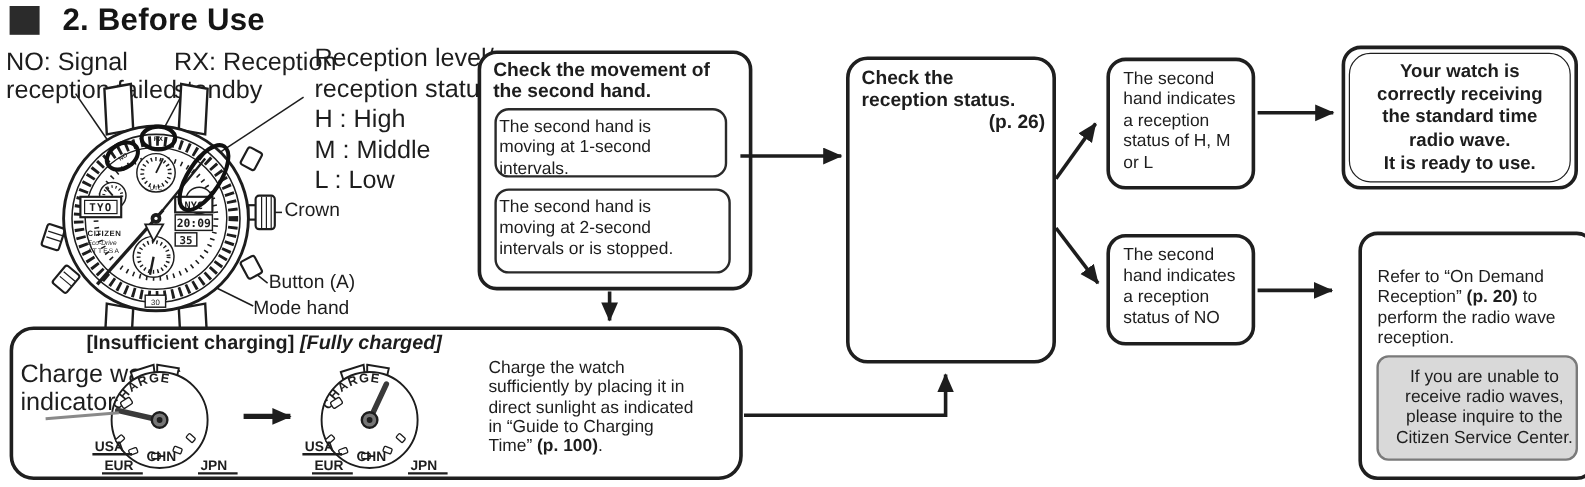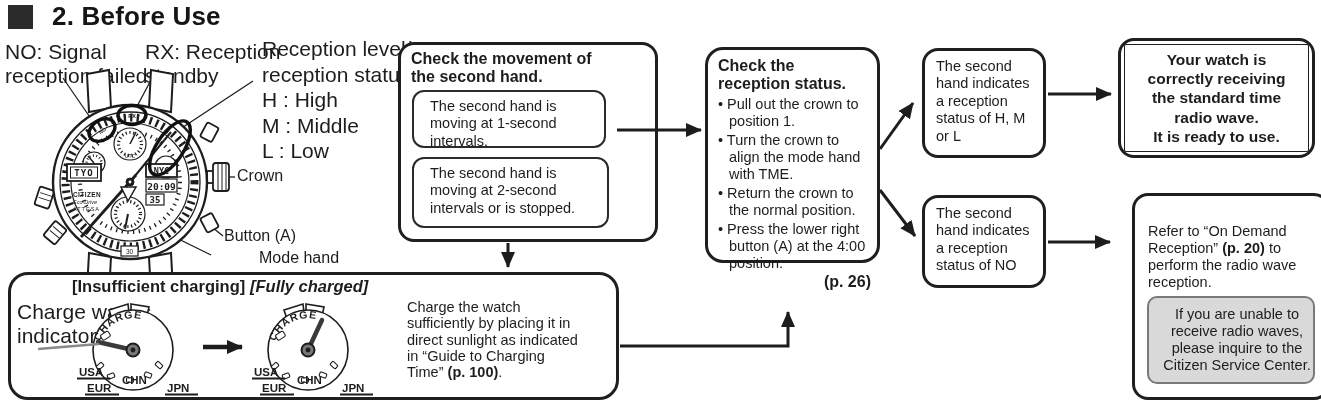--- a/index.html
+++ b/index.html
@@ -6,31 +6,31 @@
   #canvas{
     position:relative;width:1321px;height:406px;background:#fff;overflow:hidden;
     font-family:"Liberation Sans",sans-serif;color:#1d1d1d;
   }
   .abs{position:absolute;}
   .pre{white-space:pre-line;}
   .lbl{position:absolute;white-space:pre-line;font-size:21px;line-height:1.16;color:#1d1d1d;}
   .calloutlbl{font-size:16px;}
   .box{position:absolute;border:3px solid #1f1f1f;border-radius:16px;background:#fff;box-sizing:border-box;}
   .subbox{position:absolute;border:2px solid #2a2a2a;border-radius:12px;background:#fff;box-sizing:border-box;
-          font-size:14.5px;line-height:1.2;padding:6px 16px;}
+          font-size:14.5px;line-height:1.2;padding:6px 2px;}
   .boxtitle{font-weight:bold;font-size:16px;line-height:1.15;white-space:pre-line;}
   .flowtext{font-size:14.5px;line-height:1.2;}
   h1.title{position:absolute;left:52px;top:1px;margin:0;font-size:26px;font-weight:bold;letter-spacing:0.2px;color:#151515;}
   .marker-square{position:absolute;left:8px;top:5px;width:25px;height:24px;background:#2b2b2b;}
   ul.steps{list-style:none;margin:2px 0 0 0;padding:0;font-size:14.5px;line-height:1.2;}
   ul.steps li{padding-left:11px;text-indent:-11px;margin-top:1px;}
   ul.steps li::before{content:"• ";}
   .pageref{font-weight:bold;font-size:16px;text-align:right;}
   .dbl-outer{padding:3px;display:block;}
-  .dbl-inner{width:100%;height:100%;border:1.6px solid #1f1f1f;border-radius:2px;box-sizing:border-box;
+  .dbl-inner{width:100%;height:100%;border:1.6px solid #1f1f1f;border-radius:18px;box-sizing:border-box;
              display:flex;align-items:center;justify-content:center;text-align:center;
              font-weight:bold;font-size:15.5px;line-height:1.25;white-space:pre-line;}
   .notebox{position:absolute;left:12px;top:100px;width:168px;height:88px;background:#d9d9d9;
            border:2px solid #7a7a7a;border-radius:10px;box-sizing:border-box;
            display:flex;align-items:center;justify-content:center;text-align:center;
            font-size:14.5px;line-height:1.18;white-space:pre-line;padding-left:12px;}
   .chargehead{position:absolute;top:277px;font-weight:bold;font-size:16.5px;}
   svg{position:absolute;overflow:visible;}
   svg text{font-family:"Liberation Sans",sans-serif;fill:#1d1d1d;}
   .mono{font-family:"DejaVu Sans Mono",monospace;}
@@ -48,21 +48,21 @@
 reception failed</div>
   <div class="lbl" style="left:145px;top:40px;">RX: Reception
 standby</div>
   <div class="lbl" style="left:262px;top:36px;line-height:1.22;">Reception level/
 reception status
 H : High
 M : Middle
 L : Low</div>
   <div class="lbl calloutlbl" style="left:237px;top:167px;">Crown</div>
   <div class="lbl calloutlbl" style="left:224px;top:227px;">Button (A)</div>
-  <div class="lbl calloutlbl" style="left:211px;top:249px;margin-left:48px;">Mode hand</div>
+  <div class="lbl calloutlbl" style="left:211px;top:249px;">Mode hand</div>
 
   <svg style="left:15px;top:60px;" width="250" height="237" viewBox="0 0 250 237">
     <g stroke="#1d1d1d" stroke-width="1.3">
       <line x1="48" y1="18" x2="81" y2="66"></line>
       <line x1="136" y1="20" x2="119" y2="52"></line>
       <line x1="238" y1="21" x2="153" y2="77"></line>
       <line x1="206" y1="117" x2="220" y2="117"></line>
       <line x1="192" y1="163" x2="208" y2="176"></line>
       <line x1="133" y1="164" x2="196" y2="195"></line>
     </g>
@@ -149,21 +149,21 @@
 
     <g fill="none" stroke="#111" stroke-width="3.4">
       <ellipse cx="87" cy="70" rx="14" ry="10" transform="rotate(-33 87 70)"></ellipse>
       <ellipse cx="117" cy="55" rx="14" ry="9.5"></ellipse>
       <ellipse cx="155" cy="88" rx="13.5" ry="31" transform="rotate(33 155 88)"></ellipse>
     </g>
     <text x="87" y="72.5" font-size="5" font-weight="bold" text-anchor="middle" transform="rotate(-33 87 70)">NO</text>
     <text x="117" y="57.5" font-size="5.5" font-weight="bold" text-anchor="middle">RX</text>
   </svg>
 
-  <div class="box" style="left:398px;top:42px;width:260px;height:200px;">
+  <div class="box" style="left:398px;top:42px;width:229px;height:200px;">
     <div class="boxtitle" style="position:absolute;left:10px;top:5px;">Check the movement of
 the second hand.</div>
     <div class="subbox pre" style="left:11px;top:45px;width:194px;height:58px;">The second hand is
 moving at 1-second
 intervals.</div>
     <div class="subbox pre" style="left:11px;top:112px;width:197px;height:71px;">The second hand is
 moving at 2-second
 intervals or is stopped.</div>
   </div>
 
@@ -246,29 +246,23 @@
   </svg>
 
   <div class="abs flowtext pre" style="left:407px;top:283px;width:205px;line-height:1.12;">
     <span>Charge the watch
 sufficiently by placing it in
 direct sunlight as indicated
 in “Guide to Charging
 Time” </span><b>(p. 100)</b><span>.</span>
   </div>
 
-  <div class="box" style="left:705px;top:47px;width:175px;height:216px;border-radius:18px;padding:7px 6px 4px 10px;">
+  <div class="box" style="left:705px;top:47px;width:175px;height:256px;border-radius:18px;padding:7px 6px 4px 10px;">
     <div class="boxtitle">Check the
 reception status.</div>
-    <ul class="steps">
-      <li>Pull out the crown to position 1.</li>
-      <li>Turn the crown to align the mode hand with TME.</li>
-      <li>Return the crown to the normal position.</li>
-      <li>Press the lower right button (A) at the 4:00 position.</li>
-    </ul>
     <div class="pageref">(p. 26)</div>
   </div>
 
   <div class="box pre flowtext" style="left:922px;top:48px;width:124px;height:110px;border-radius:16px;padding:7px 0 0 11px;">The second
 hand indicates
 a reception
 status of H, M
 or L</div>
   <div class="box pre flowtext" style="left:922px;top:195px;width:124px;height:93px;border-radius:16px;padding:7px 0 0 11px;">The second
 hand indicates

